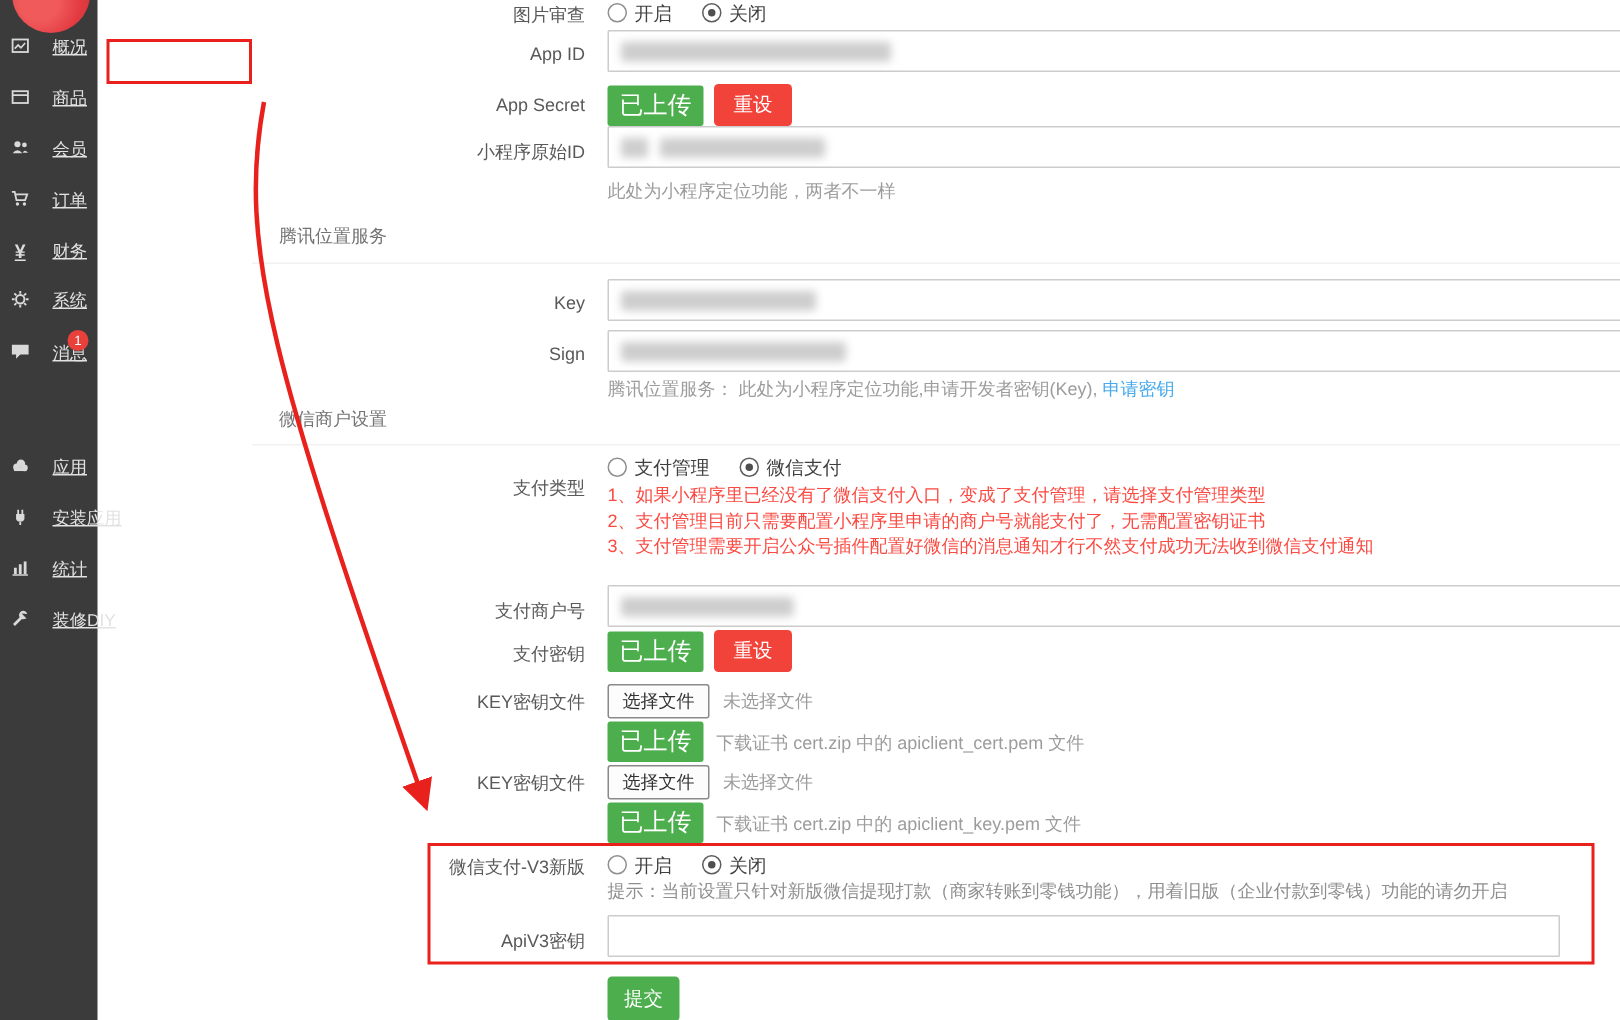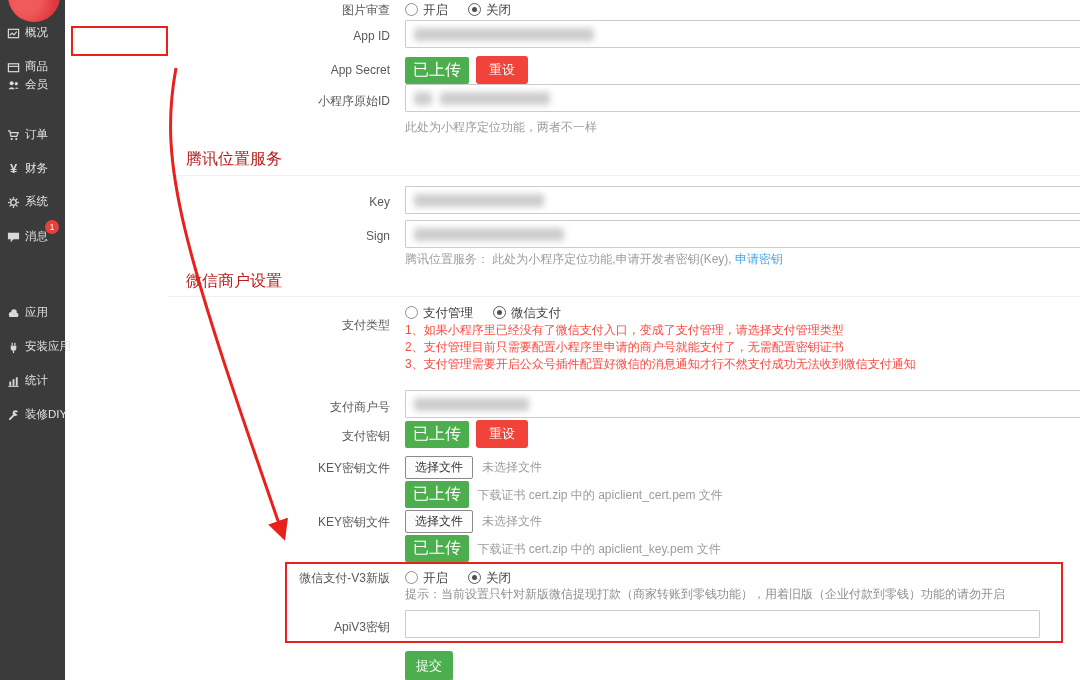--- a/index.html
+++ b/index.html
@@ -4,37 +4,37 @@
 <style>
   * { margin:0; padding:0; box-sizing:border-box; }
   html,body { width:1080px; height:680px; overflow:hidden; background:#fff;
               font-family:"Liberation Sans","DejaVu Sans",sans-serif; }
   #stage { position:relative; width:1080px; height:680px; overflow:hidden; background:#fff; }
 
   
   #sidebar { position:absolute; left:0; top:0; width:65px; height:680px; background:#3b3b3b; z-index:3; }
   .logo { position:absolute; left:8px; top:-30px; width:52px; height:52px; border-radius:50%;
           background:radial-gradient(circle at 35% 60%, #f05a5a 0 28%, #e23a41 60%, #c92f36 100%); }
-  .snav { position:absolute; left:7px; display:flex; align-items:flex-end; gap:5px; height:16px;
-          color:#e2e2e2; font-size:11.5px; white-space:nowrap; cursor:pointer; }
+  .snav { position:absolute; left:7px; display:flex; align-items:flex-start; gap:15px; height:16px;
+          color:#e2e2e2; font-size:11.5px; white-space:nowrap; cursor:pointer;text-decoration:underline; }
   .snav svg { flex:0 0 auto; }
   .yen { color:#d9d9d9; font-size:13px; font-weight:bold; width:13px; text-align:center; }
   .msgbadge { position:absolute; left:45px; top:220px; width:14px; height:14px; border-radius:50%;
               background:#e8413c; color:#fff; font-size:9px; line-height:14px; text-align:center; z-index:4; }
 
   
   #submenu { position:absolute; left:65px; top:0; width:103px; height:680px; background:#fff;
              border-right:1px solid #e9e9e9; z-index:2; }
   .mitem { position:absolute; left:19px; display:flex; align-items:center; gap:8px; height:18px;
            font-size:12px; color:#56565d; white-space:nowrap; cursor:pointer; }
   .mcircle { width:9px; height:9px; border:1.5px solid #4c4c52; border-radius:50%; flex:0 0 auto; background:#fff; }
 
   
   #main { position:absolute; left:168px; top:0; width:912px; height:624px; background:#fff; z-index:1; }
-  .sechead { position:absolute; left:18px; font-size:16px; color:#b91c1c; }
+  .sechead { position:absolute; left:18px; font-size:12px; color:#737373; }
   .divider { position:absolute; left:0; width:912px; height:1px; background:#f1f1f1; }
   .row { position:absolute; left:0; width:912px; }
   .flabel { position:absolute; left:0; top:0; width:222px; text-align:right; font-size:12px; color:#595959; }
   .ctrl { position:absolute; left:237px; top:0; }
   .inputbox { width:700px; height:28px; border:1px solid #ccc; background:#fff; border-radius:1px;
               display:flex; align-items:center; padding-left:8px; gap:8px; }
   .smudge { display:inline-block; height:13px; background:#cdcdcd; border-radius:2px; filter:blur(3px); }
   .hint { font-size:12px; color:#9c9c9c; }
   .link { color:#46aaec; cursor:pointer; }
   .note { font-size:12px; color:#fb4a42; line-height:17px; white-space:nowrap; }
@@ -77,21 +77,21 @@
     </div>
 
     <div class="snav" style="top:58px">
       <svg width="13" height="13" viewBox="0 0 14 14">
           <rect x="1.5" y="3" width="11" height="8.5" fill="none" stroke="#d9d9d9" stroke-width="1.3"></rect>
           <line x1="1.5" y1="5.8" x2="12.5" y2="5.8" stroke="#d9d9d9" stroke-width="1.2"></line>
         </svg>
       <span>商品</span>
     </div>
 
-    <div class="snav" style="top:76px">
+    <div class="snav" style="top:92px">
       <svg width="13" height="13" viewBox="0 0 14 14">
           <circle cx="5" cy="4.5" r="2.2" fill="#d9d9d9"></circle>
           <circle cx="10" cy="5" r="1.7" fill="#d9d9d9"></circle>
           <path d="M1.5,11 Q5,6.5 8.5,11 Z" fill="#d9d9d9"></path>
           <path d="M8.7,10.5 Q10.2,7.8 12.6,10.5 Z" fill="#d9d9d9"></path>
         </svg>
       <span>会员</span>
     </div>
 
     <div class="snav" style="top:126px">

